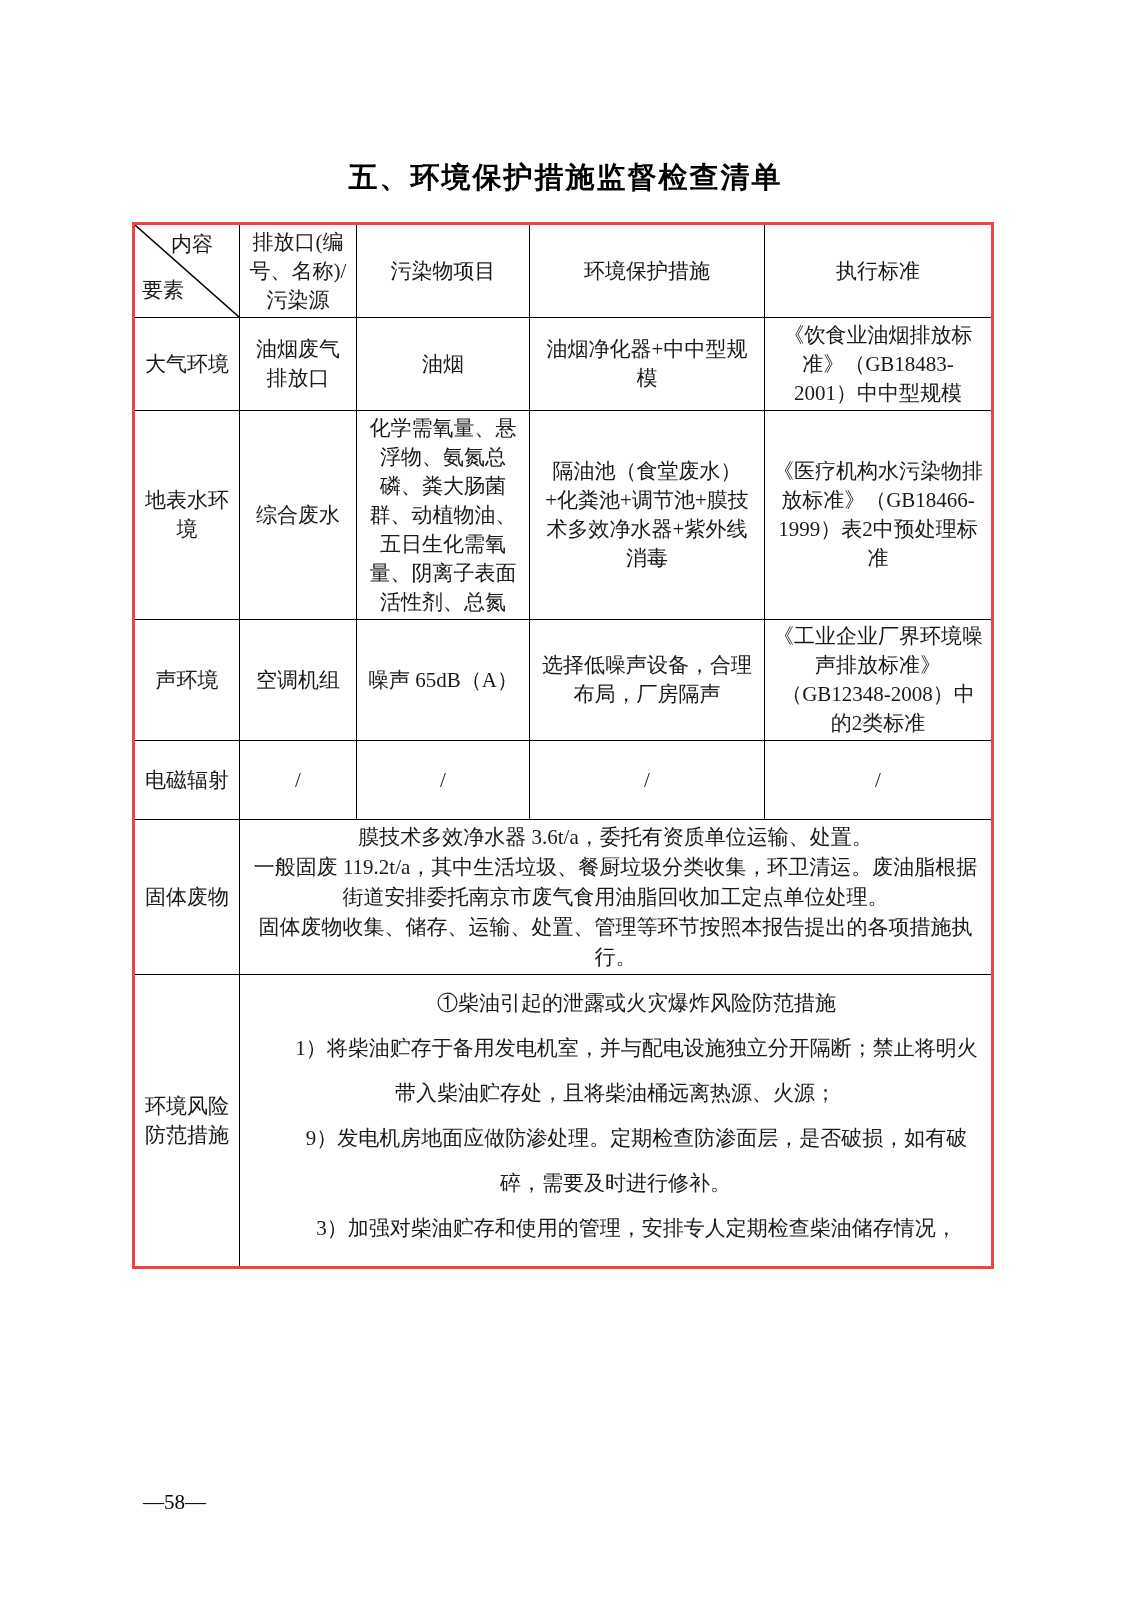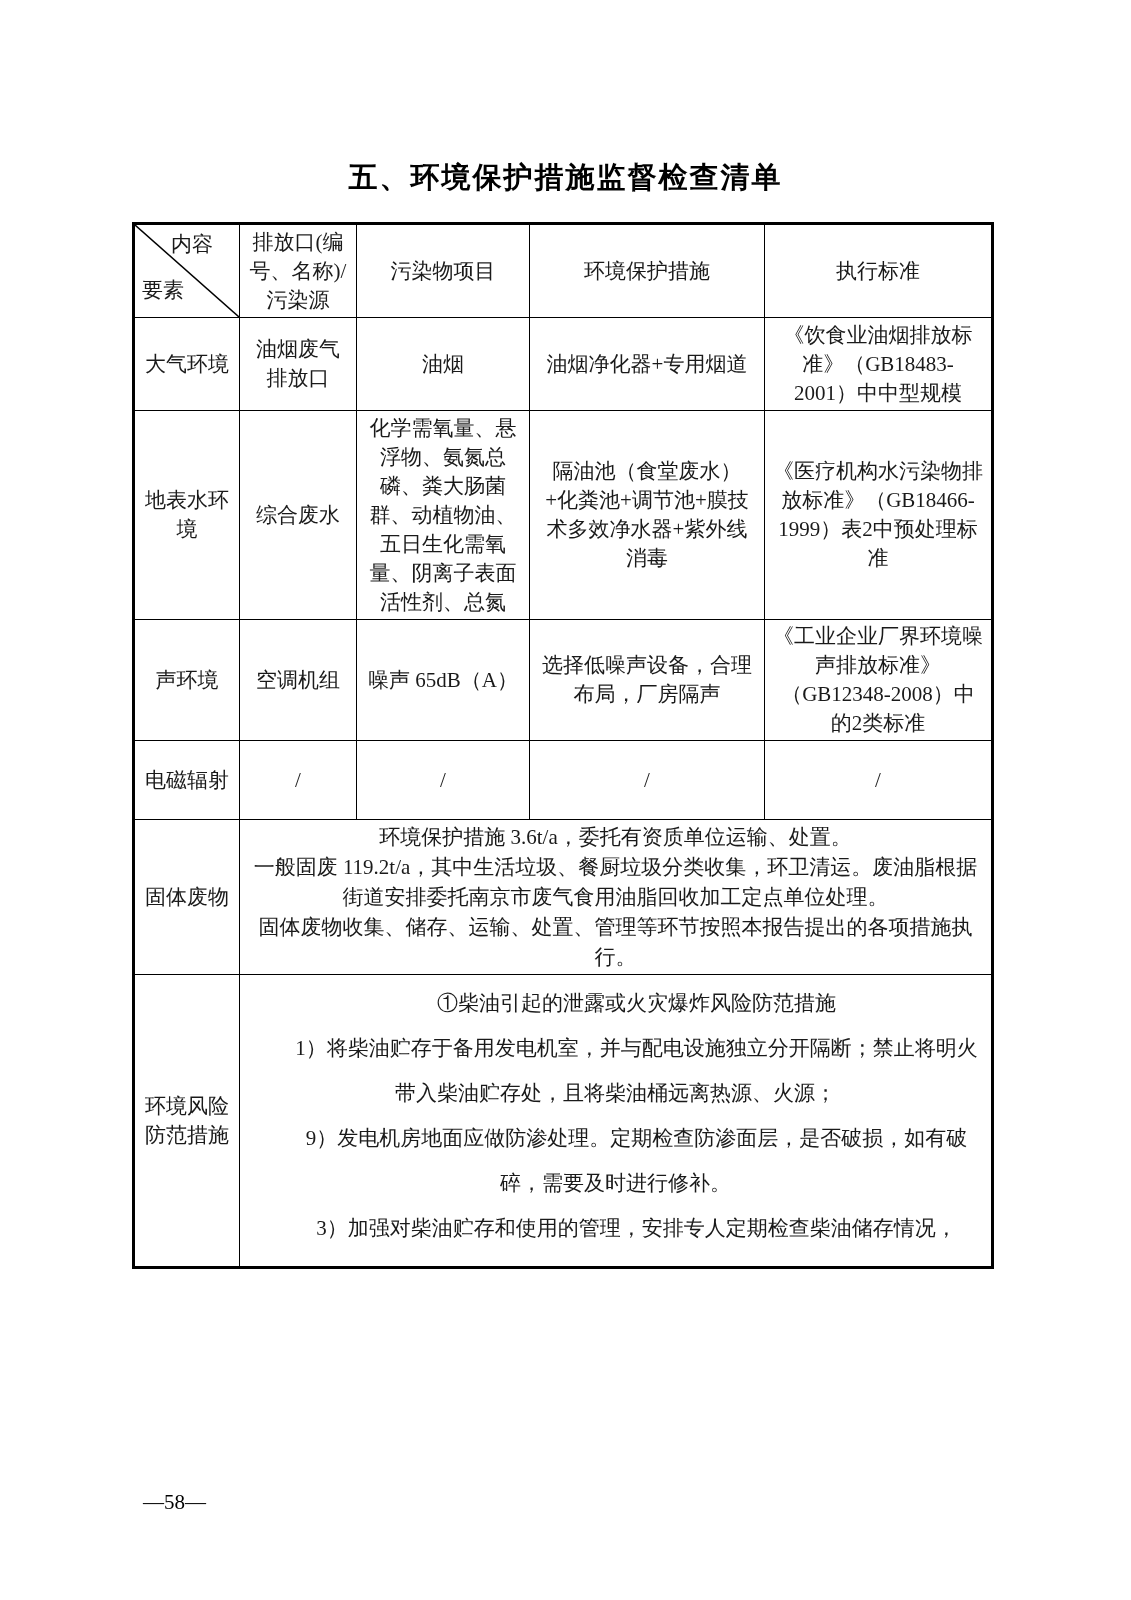--- a/index.html
+++ b/index.html
@@ -26,21 +26,21 @@
     letter-spacing: 2px;
     color: #000000;
   }
   table.checklist {
     position: absolute;
     left: 132px;
     top: 222px;
     width: 859px;
     border-collapse: collapse;
     table-layout: fixed;
-    border: 3px solid #000000;
+    border: 3px solid #ef4444;
   }
   .checklist td {
     border: 1px solid #000;
     font-size: 21px;
     line-height: 29px;
     text-align: center;
     vertical-align: middle;
     padding: 2px 8px;
     word-break: break-word;
     overflow: hidden;
@@ -116,21 +116,21 @@
         <td class="outlet-cell">排放口(编号、名称)/污染源</td>
         <td>污染物项目</td>
         <td>环境保护措施</td>
         <td>执行标准</td>
       </tr>
 
       <tr class="r1">
         <td class="factor-cell">大气环境</td>
         <td class="outlet-cell">油烟废气排放口</td>
         <td>油烟</td>
-        <td class="measure-cell">油烟净化器+专用烟道</td>
+        <td class="measure-cell">油烟净化器+中中型规模</td>
         <td class="standard-cell">《饮食业油烟排放标准》（GB18483-2001）中中型规模</td>
       </tr>
 
       <tr class="r2">
         <td class="factor-cell">地表水环境</td>
         <td class="outlet-cell">综合废水</td>
         <td>化学需氧量、悬浮物、氨氮总磷、粪大肠菌群、动植物油、五日生化需氧量、阴离子表面活性剂、总氮</td>
         <td class="measure-cell">隔油池（食堂废水）+化粪池+调节池+膜技术多效净水器+紫外线消毒</td>
         <td class="standard-cell">《医疗机构水污染物排放标准》（GB18466-1999）表2中预处理标准</td>
       </tr>
@@ -147,21 +147,21 @@
         <td class="factor-cell">电磁辐射</td>
         <td class="outlet-cell">/</td>
         <td>/</td>
         <td class="measure-cell">/</td>
         <td class="standard-cell">/</td>
       </tr>
 
       <tr class="r5">
         <td class="factor-cell">固体废物</td>
         <td class="span-cell" colspan="4">
-          <p>环境保护措施 3.6t/a，委托有资质单位运输、处置。</p>
+          <p>膜技术多效净水器 3.6t/a，委托有资质单位运输、处置。</p>
           <p>一般固废 119.2t/a，其中生活垃圾、餐厨垃圾分类收集，环卫清运。废油脂根据街道安排委托南京市废气食用油脂回收加工定点单位处理。</p>
           <p>固体废物收集、储存、运输、处置、管理等环节按照本报告提出的各项措施执行。</p>
         </td>
       </tr>
 
 
 
       <tr class="r8">
         <td class="factor-cell">环境风险防范措施</td>
         <td class="span-cell" colspan="4">

